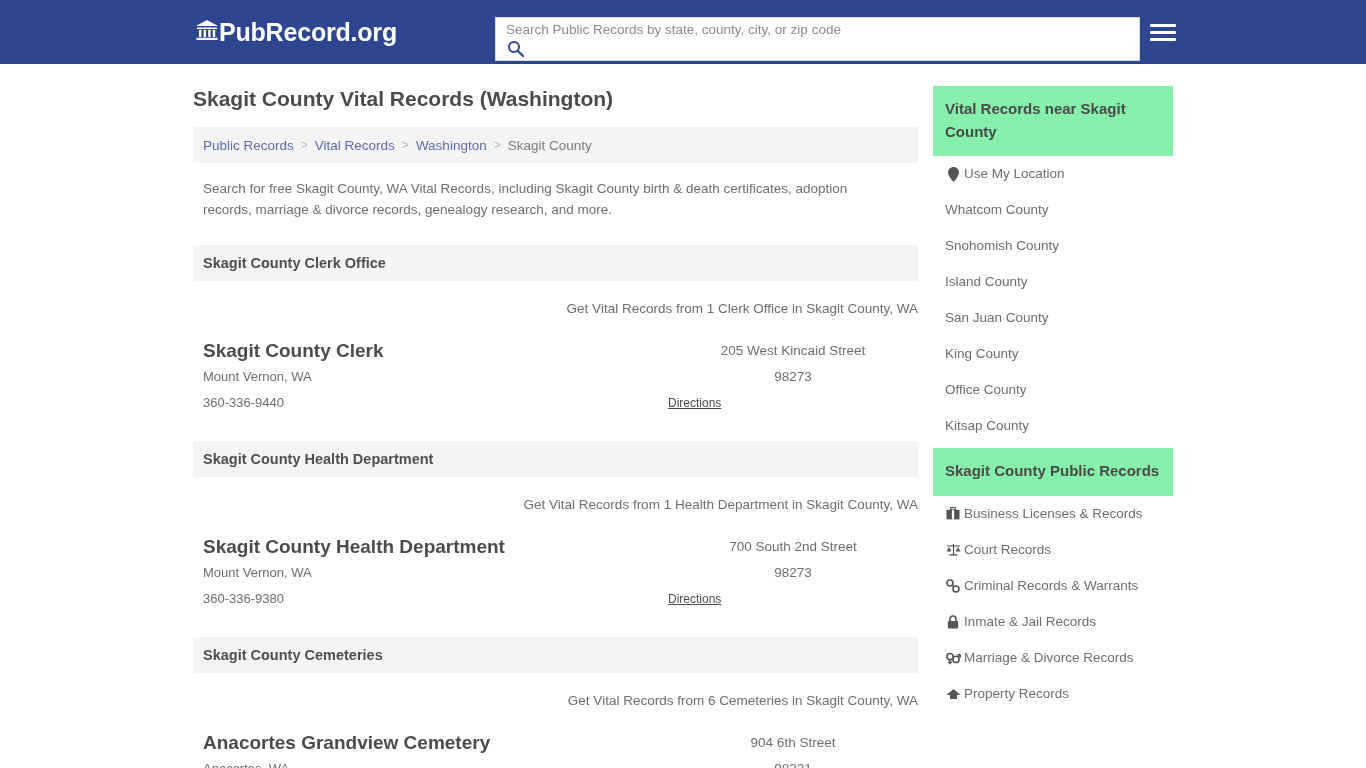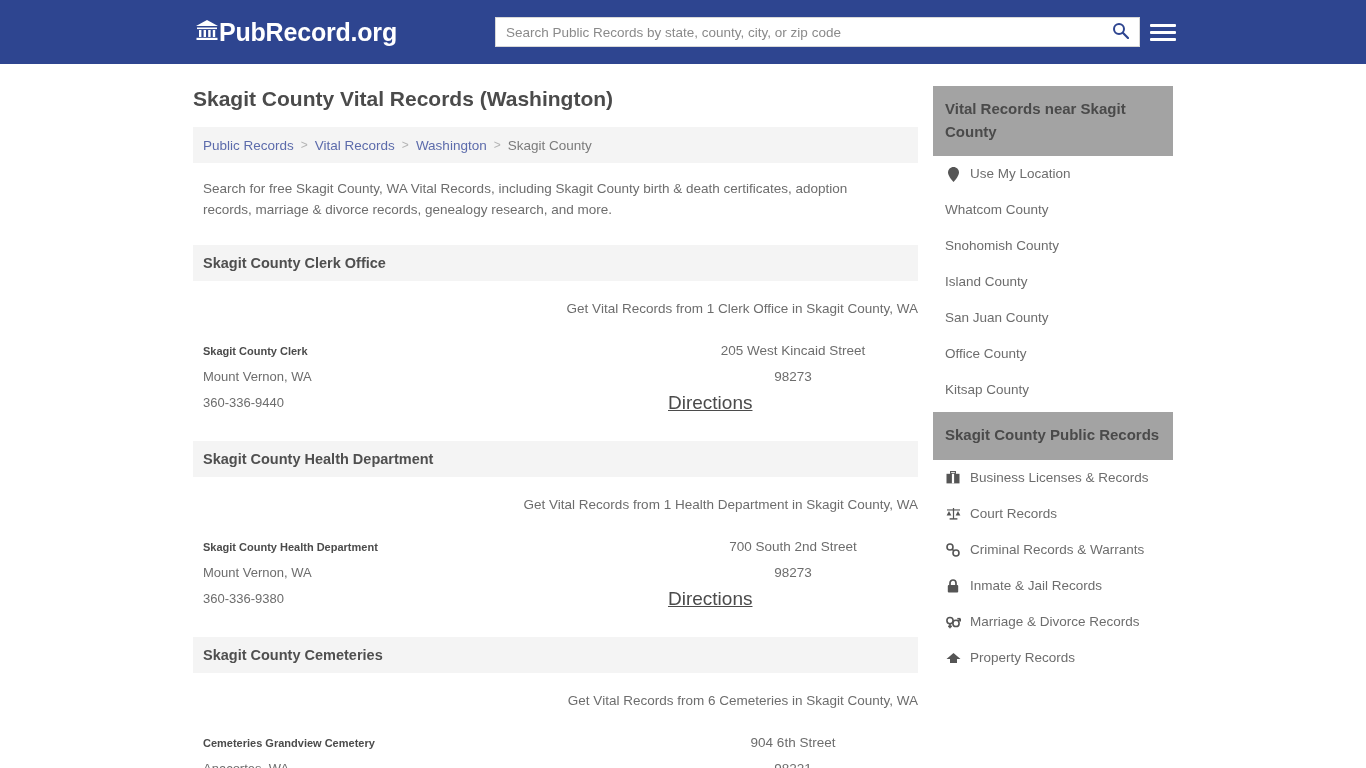--- a/index.html
+++ b/index.html
@@ -34,25 +34,26 @@
     font-size: 25px;
     font-weight: bold;
     letter-spacing: -0.2px;
     line-height: 1;
   }
   .search-wrap {
     position: absolute;
     left: 495px;
     top: 17px;
     width: 645px;
-    height: 30px;
+    height: 44px;
     display: flex;
     align-items: stretch;
     background: #ffffff;
     border: 1px solid #d8d8d8;
+    flex-direction: column;
   }
   .search-input {
     flex: 1;
     border: 0;
     outline: none;
     padding: 0 10px;
     font-family: "Liberation Sans", sans-serif;
     font-size: 13.5px;
     color: #333;
     background: transparent;
@@ -163,71 +164,71 @@
     text-align: right;
   }
 
   .record {
     display: flex;
     margin: 22px 0 0 10px;
   }
   .rec-left { width: 465px; }
   .rec-right { flex: 1; }
   .rec-name {
-    font-size: 11px;
+    font-size: 19px;
     font-weight: bold;
     color: #4b4b4b;
     line-height: 26px;
     text-decoration: none;
     cursor: pointer;
     display: block;
   }
   .rec-line {
     font-size: 13px;
     color: #6d6d6d;
     line-height: 26px;
   }
   .rec-addr {
     font-size: 13.5px;
     color: #6d6d6d;
     line-height: 26px;
     text-align: center;
   }
   .rec-dir {
-    font-size: 19px;
+    font-size: 12px;
     color: #4b4b4b;
     line-height: 26px;
     text-decoration: underline;
     cursor: pointer;
     display: inline-block;
   }
 
   
   .side-box { margin-bottom: 4px; }
   .side-head {
-    background: #a3a3a3;
+    background: #86efac;
     padding: 12px 12px 13px 12px;
   }
   .side-head h3 {
     margin: 0;
     font-size: 15px;
     font-weight: bold;
     color: #4a4a4a;
     line-height: 1.5;
   }
   .side-list {
     list-style: none;
     margin: 0;
     padding: 0;
   }
   .side-list li { display: block; }
   .side-link {
     display: flex;
     align-items: center;
-    gap: 9px;
+    gap: 3px;
     padding: 9px 12px 9px 12px;
     font-size: 13.5px;
     color: #6d6d6d;
     text-decoration: none;
     cursor: pointer;
     line-height: 18px;
   }
   .side-link .ico {
     width: 16px;
     display: flex;
@@ -332,21 +333,21 @@
         </div>
       </section>
 
       <section class="section">
         <div class="section-head">
           <h2>Skagit County Cemeteries</h2>
         </div>
         <p class="section-sub">Get Vital Records from 6 Cemeteries in Skagit County, WA</p>
         <div class="record">
           <div class="rec-left">
-            <a class="rec-name" href="#">Cemeteries Grandview Cemetery</a>
+            <a class="rec-name" href="#">Anacortes Grandview Cemetery</a>
             <div class="rec-line">Anacortes, WA</div>
 
           </div>
           <div class="rec-right">
             <div class="rec-addr">904 6th Street</div>
             <div class="rec-addr">98221</div>
 
           </div>
         </div>
       </section>
@@ -380,20 +381,25 @@
             </a>
           </li>
           <li>
             <a class="side-link" href="#">
               <span>Island County</span>
             </a>
           </li>
           <li>
             <a class="side-link" href="#">
               <span>San Juan County</span>
+            </a>
+          </li>
+          <li>
+            <a class="side-link" href="#">
+              <span>King County</span>
             </a>
           </li>
           <li>
             <a class="side-link" href="#">
               <span>Office County</span>
             </a>
           </li>
           <li>
             <a class="side-link" href="#">
               <span>Kitsap County</span>

